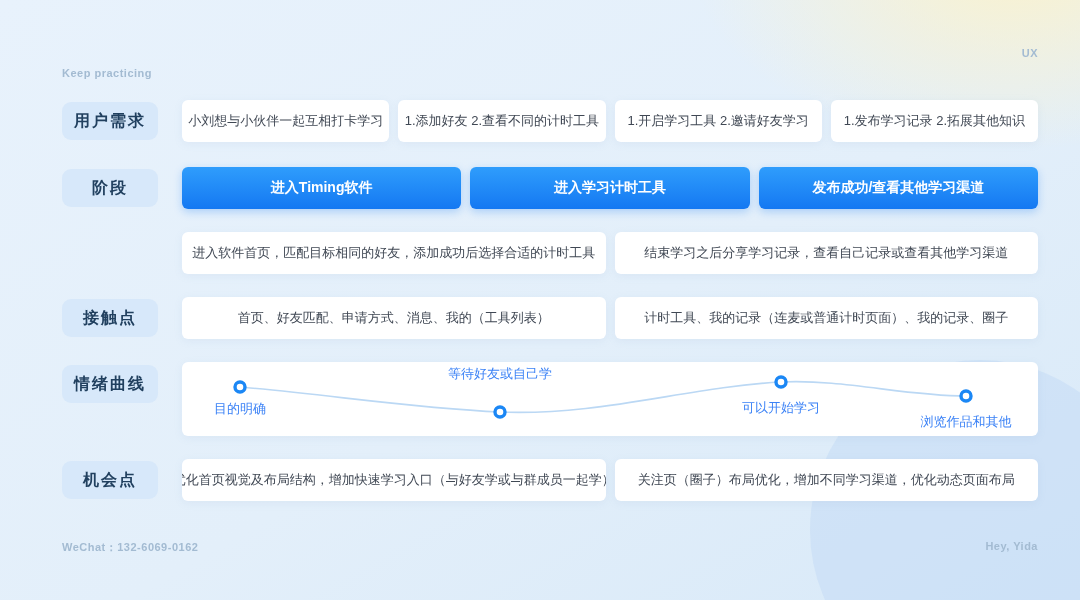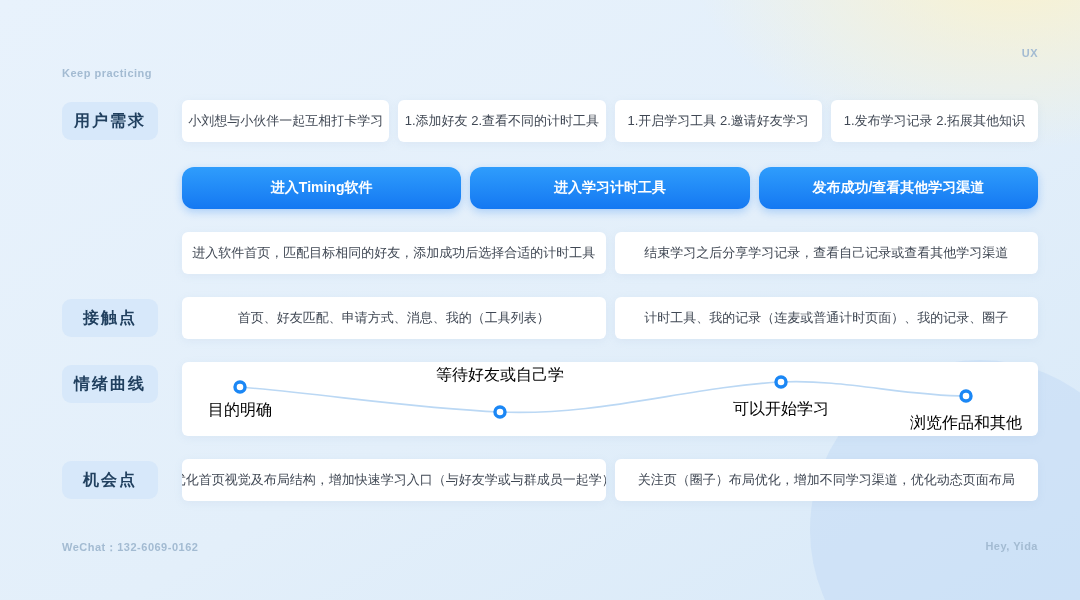--- a/index.html
+++ b/index.html
@@ -38,36 +38,36 @@
   }
   .card {
     flex:1; background:#FFFFFF; border-radius:6px;
     display:flex; align-items:center; justify-content:center;
     font-size:13px; color:#404854; text-align:center; padding:0 14px;
     box-shadow:0 2px 8px rgba(130,160,200,0.10);
     white-space:nowrap; overflow:hidden;
   }
   .stage-btn {
     flex:1; border:none; font-family:inherit; cursor:pointer;
-    background:linear-gradient(180deg,#2F9DFC,#1478F2); border-radius:12px;
+    background:linear-gradient(180deg,#2F9DFC,#1478F2); border-radius:6px;
     color:#FFFFFF; font-weight:bold; font-size:14px;
     display:flex; align-items:center; justify-content:center;
     box-shadow:0 3px 9px rgba(21,121,243,0.28);
     white-space:nowrap;
   }
 
   .emotion-panel {
     position:absolute; left:182px; top:362px; width:856px; height:74px;
     background:#FFFFFF; border-radius:6px;
     box-shadow:0 2px 8px rgba(130,160,200,0.10);
   }
   .emotion-panel svg { position:absolute; left:0; top:0; width:856px; height:74px; display:block; }
   .emotion-label {
     position:absolute; transform:translateX(-50%);
-    font-size:16px; color:#000000; white-space:nowrap;
+    font-size:13px; color:#3b82f6; white-space:nowrap;
   }
   #emo-label-0 { left:58px;  top:38px; }
   #emo-label-1 { left:318px; top:3px;  }
   #emo-label-2 { left:599px; top:37px; }
   #emo-label-3 { left:784px; top:51px;font-family:Liberation Mono, monospace; }
 </style>
 </head>
 <body>
 
 <div class="canvas">
@@ -77,20 +77,21 @@
   <div class="corner-text" id="hdr-right">UX</div>
 
   <div class="row-label" style="top:102px">用户需求</div>
   <div class="row" style="top:100px">
     <div class="card">小刘想与小伙伴一起互相打卡学习</div>
     <div class="card">1.添加好友 2.查看不同的计时工具</div>
     <div class="card">1.开启学习工具 2.邀请好友学习</div>
     <div class="card">1.发布学习记录 2.拓展其他知识</div>
   </div>
 
+  <div class="row-label" style="top:169px">阶段</div>
   <div class="row" style="top:167px">
     <button class="stage-btn">进入Timing软件</button>
     <button class="stage-btn">进入学习计时工具</button>
     <button class="stage-btn">发布成功/查看其他学习渠道</button>
   </div>
 
   <div class="row" style="top:232px">
     <div class="card">进入软件首页，匹配目标相同的好友，添加成功后选择合适的计时工具</div>
     <div class="card">结束学习之后分享学习记录，查看自己记录或查看其他学习渠道</div>
   </div>

